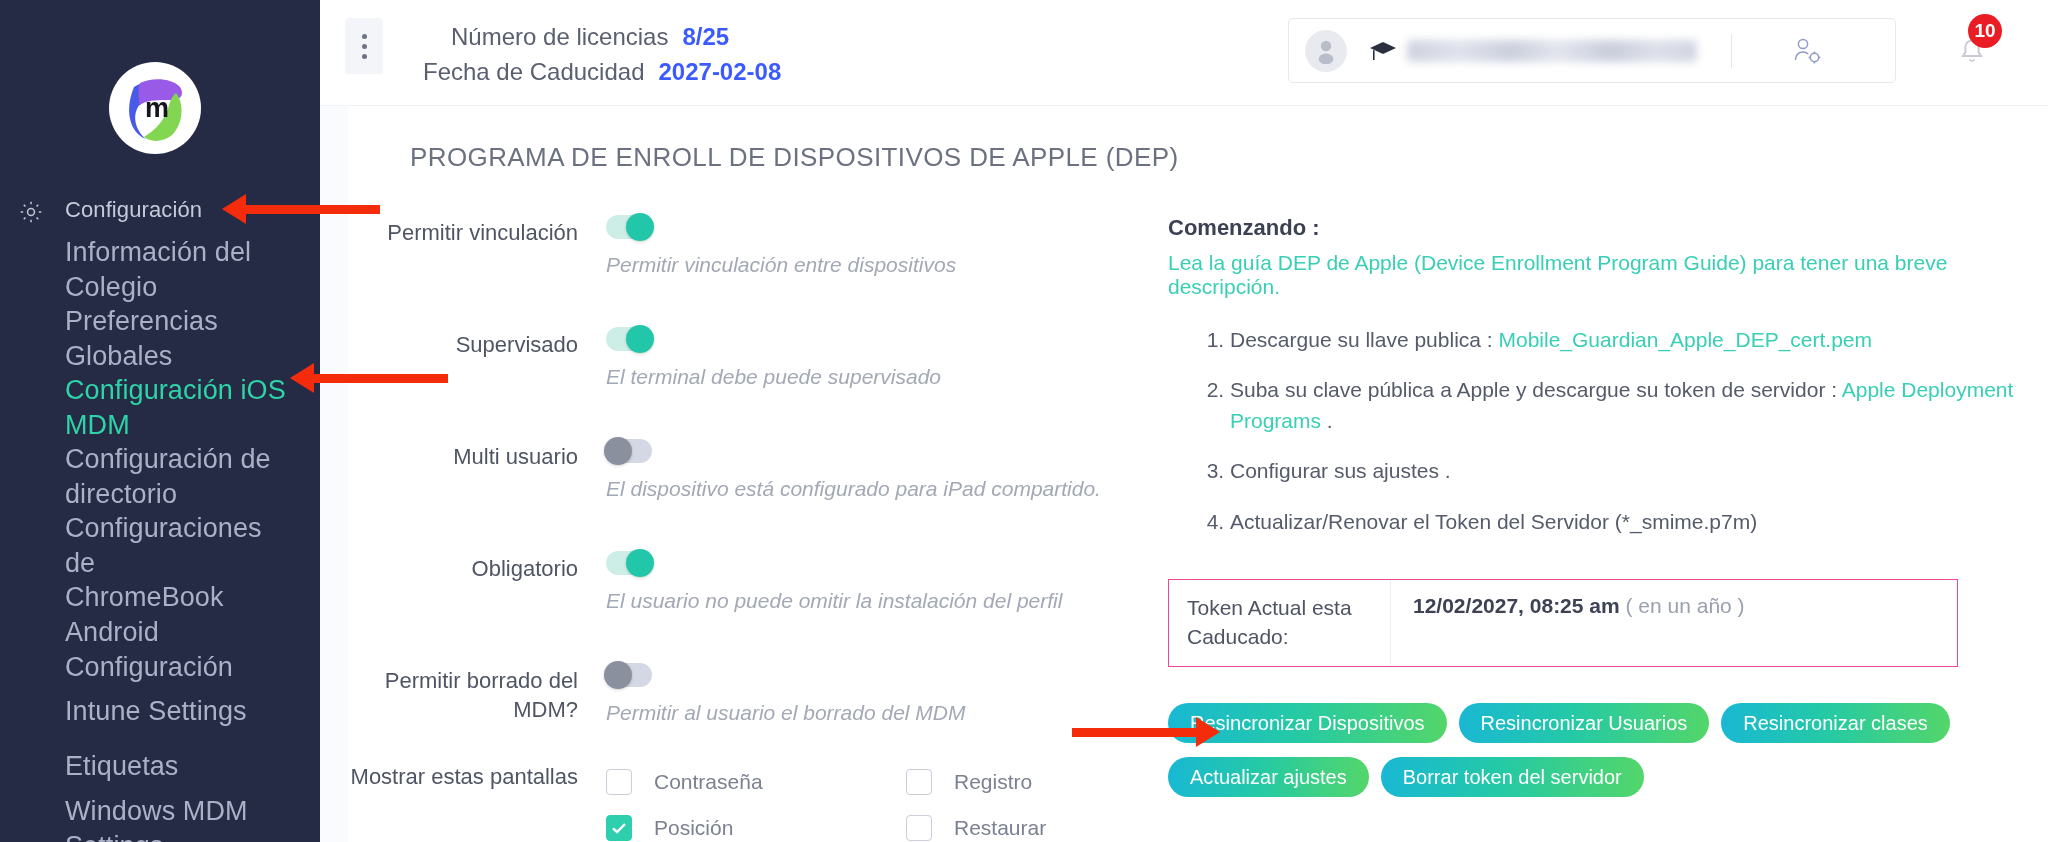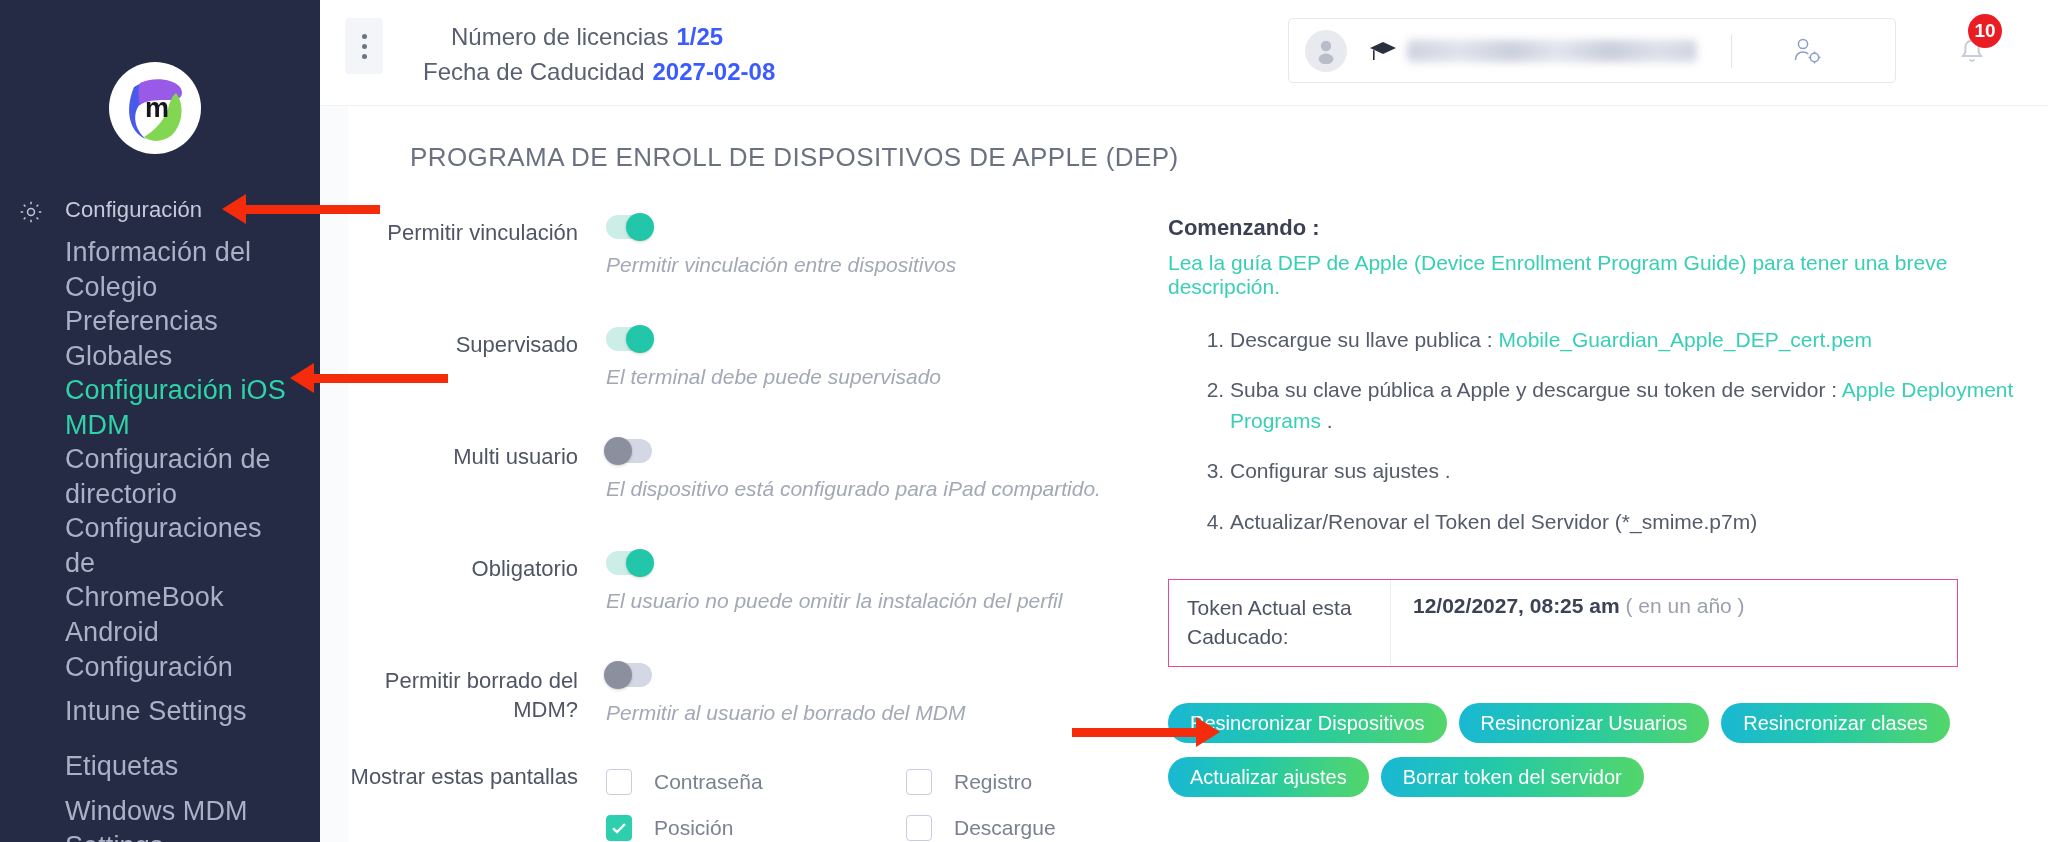--- a/index.html
+++ b/index.html
@@ -66,21 +66,21 @@
     display: flex; flex-direction: column; align-items: center; justify-content: center;
     gap: 5px; cursor: pointer;
   }
   .kebab i { width: 5px; height: 5px; border-radius: 50%; background: #6c7385; display:block; }
 
   .license-block {
     margin: 20px 0 0 40px;
     font-size: 24px; color: #555b6e;
     line-height: 1.45;
   }
-  .license-row { display: flex; gap: 8px; }
+  .license-row { display: flex; gap: 14px; }
   .license-row .lbl { color: #5a6070; }
   .license-row .val { color: #3b5bff; font-weight: bold; }
   .license-row.r1 .lbl { padding-left: 28px; }
 
   .user-pill {
     position: absolute; right: 152px; top: 18px;
     width: 608px; height: 65px;
     border: 1px solid #e6e8ee; border-radius: 5px;
     background: #fff;
     display: flex; align-items: center;
@@ -290,21 +290,21 @@
     <header class="topbar">
       <div class="kebab">
         <i></i>
           <i></i>
           <i></i>
       </div>
 
       <div class="license-block">
         <div class="license-row r1">
           <span class="lbl">Número de licencias</span>
-          <span class="val">1/25</span>
+          <span class="val">8/25</span>
         </div>
         <div class="license-row">
           <span class="lbl">Fecha de Caducidad</span>
           <span class="val">2027-02-08</span>
         </div>
       </div>
 
       <div class="user-pill">
         <span class="avatar-circle">
           <svg width="24" height="26" viewBox="0 0 24 26" fill="#b9bdc9">
@@ -427,21 +427,21 @@
                     <label class="cbox-item">
                       <span class="cbox">
                         
                       </span>
                       <span class="cbox-label">Registro</span>
                     </label>
                     <label class="cbox-item">
                       <span class="cbox">
                         
                       </span>
-                      <span class="cbox-label">Descargue</span>
+                      <span class="cbox-label">Restaurar</span>
                     </label>
                   </div>
                 </div>
               </div>
             </div>
 
           </div>
 
           <div class="right-col">
 

